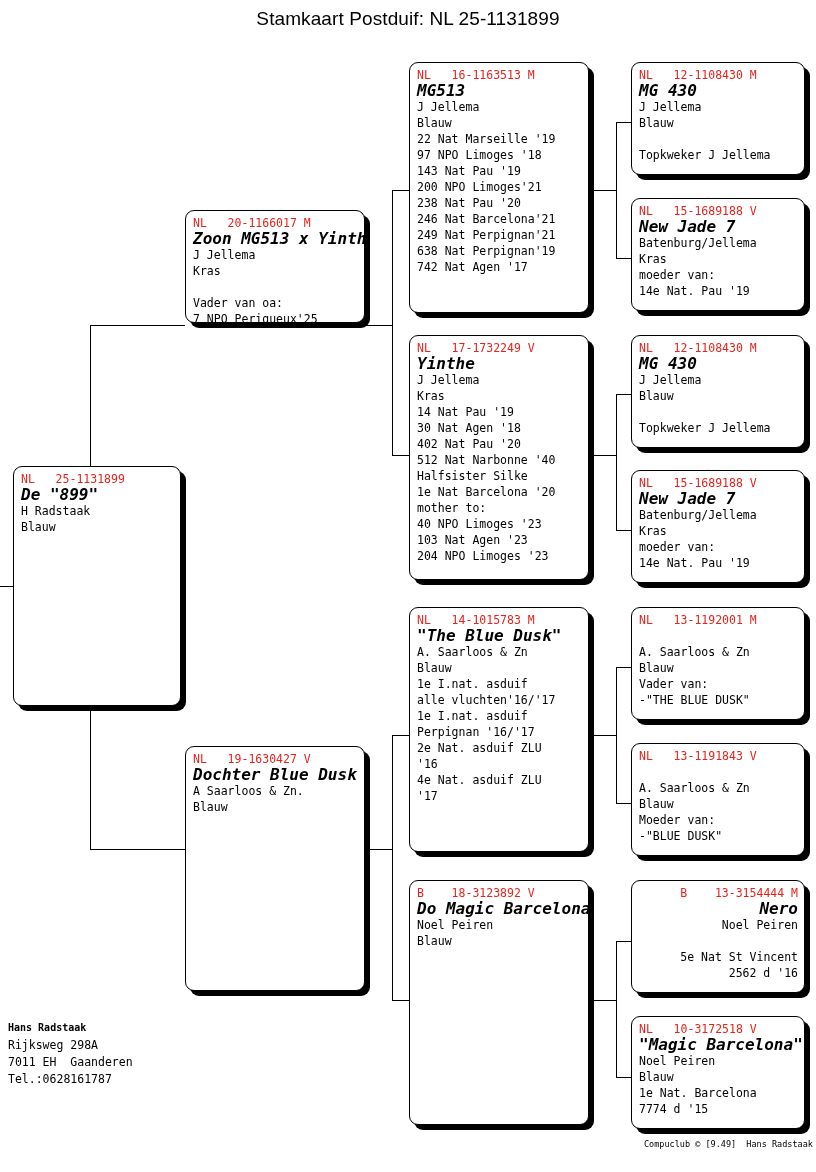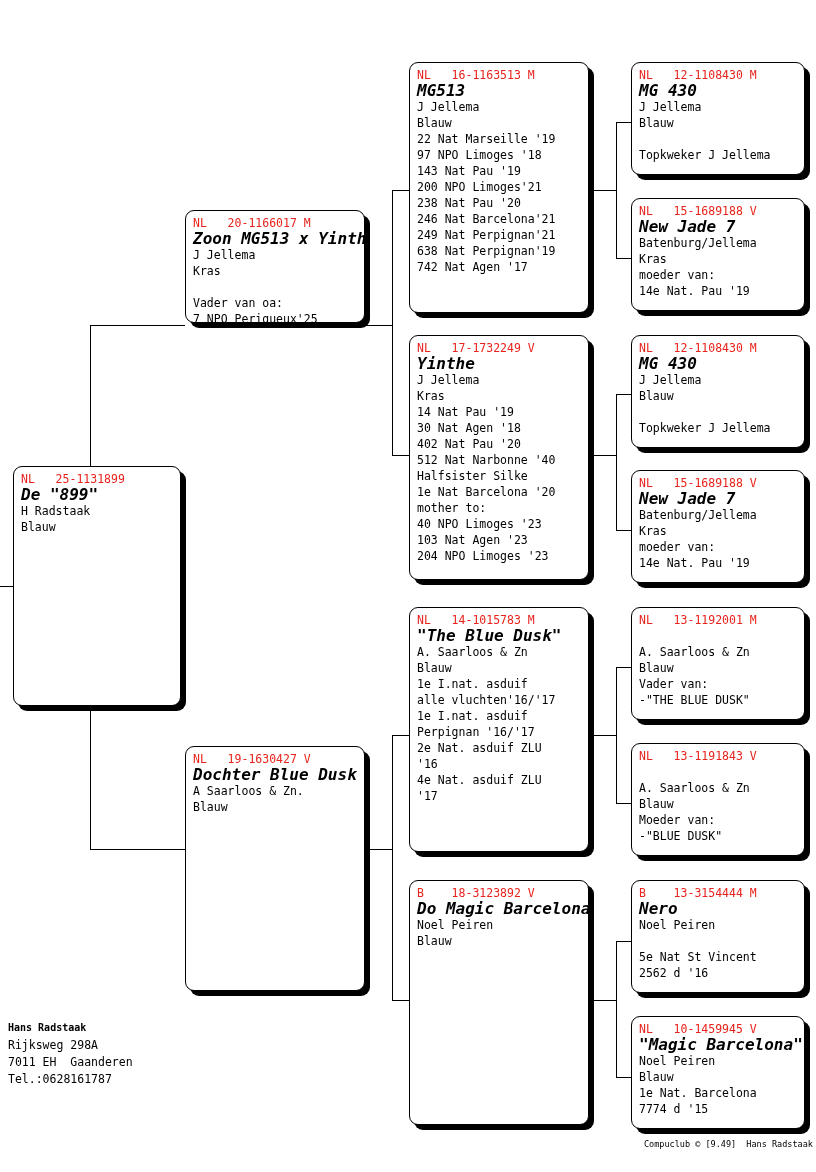--- a/index.html
+++ b/index.html
@@ -92,20 +92,21 @@
     color: #000;
     white-space: pre;
     text-align: right;
   }
 </style>
 </head>
 <body>
 
 <div id="chart-root">
 
+  <div class="title">Stamkaart Postduif: NL  25-1131899</div>
 
   <div class="conn v" style="left:90px; top:325px; width:1px; height:524px;"></div>
   <div class="conn h" style="left:0px; top:586px; width:91px; height:1px;"></div>
   <div class="conn h" style="left:90px; top:325px; width:95px; height:1px;"></div>
   <div class="conn h" style="left:90px; top:849px; width:95px; height:1px;"></div>
 
   <div class="conn v" style="left:392px; top:190px; width:1px; height:265px;"></div>
   <div class="conn h" style="left:355px; top:325px; width:38px; height:1px;"></div>
   <div class="conn h" style="left:392px; top:190px; width:17px; height:1px;"></div>
   <div class="conn h" style="left:392px; top:455px; width:17px; height:1px;"></div>
@@ -262,31 +263,31 @@
 
   <div class="pbox" style="left:631px; top:743px; width:174px; height:113px;">
     <div class="ring">NL   13-1191843 V</div>
     <div class="nick"></div>
     <div class="line">A. Saarloos &amp; Zn</div>
     <div class="line">Blauw</div>
     <div class="line">Moeder van:</div>
     <div class="line">-"BLUE DUSK"</div>
   </div>
 
-  <div class="pbox" style="left:631px; top:880px; width:174px; height:113px;">
+  <div class="pbox" style="left:631px; top:880px; width:174px; height:113px;text-align:right;">
     <div class="ring">B    13-3154444 M</div>
     <div class="nick">Nero</div>
     <div class="line">Noel Peiren</div>
     <div class="line gap"></div>
     <div class="line">5e Nat St Vincent</div>
     <div class="line">2562 d '16</div>
   </div>
 
   <div class="pbox" style="left:631px; top:1016px; width:174px; height:113px;">
-    <div class="ring">NL   10-1459945 V</div>
+    <div class="ring">NL   10-3172518 V</div>
     <div class="nick">"Magic Barcelona"</div>
     <div class="line">Noel Peiren</div>
     <div class="line">Blauw</div>
     <div class="line">1e Nat. Barcelona</div>
     <div class="line">7774 d '15</div>
   </div>
 
   <div class="owner" style="top:1018px;">
     <div class="oname">Hans Radstaak</div>
     <div class="oline">Rijksweg 298A</div>

